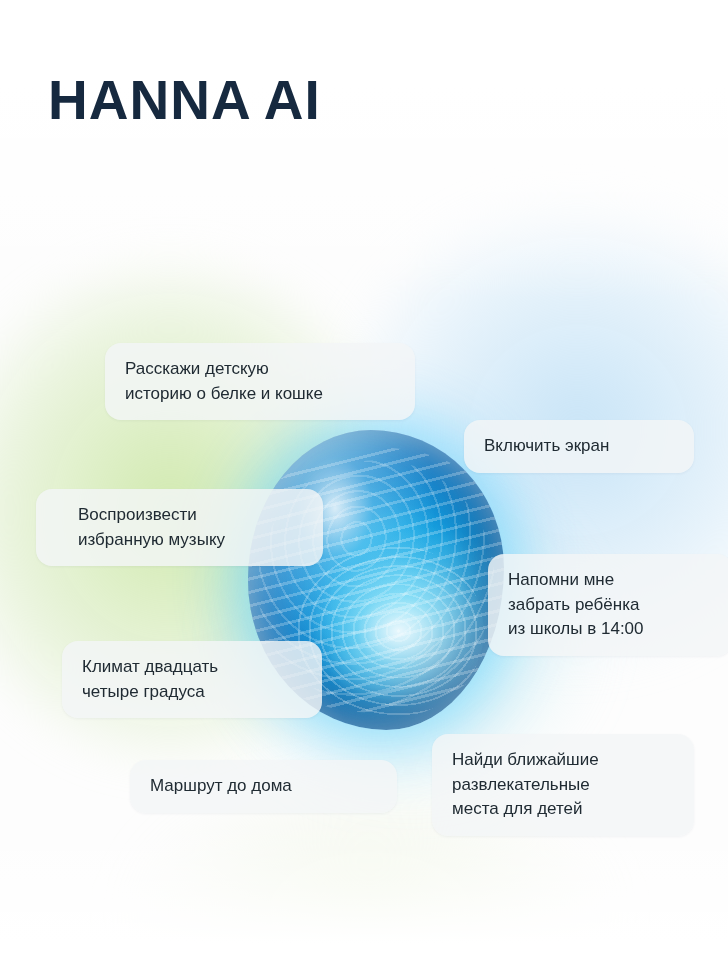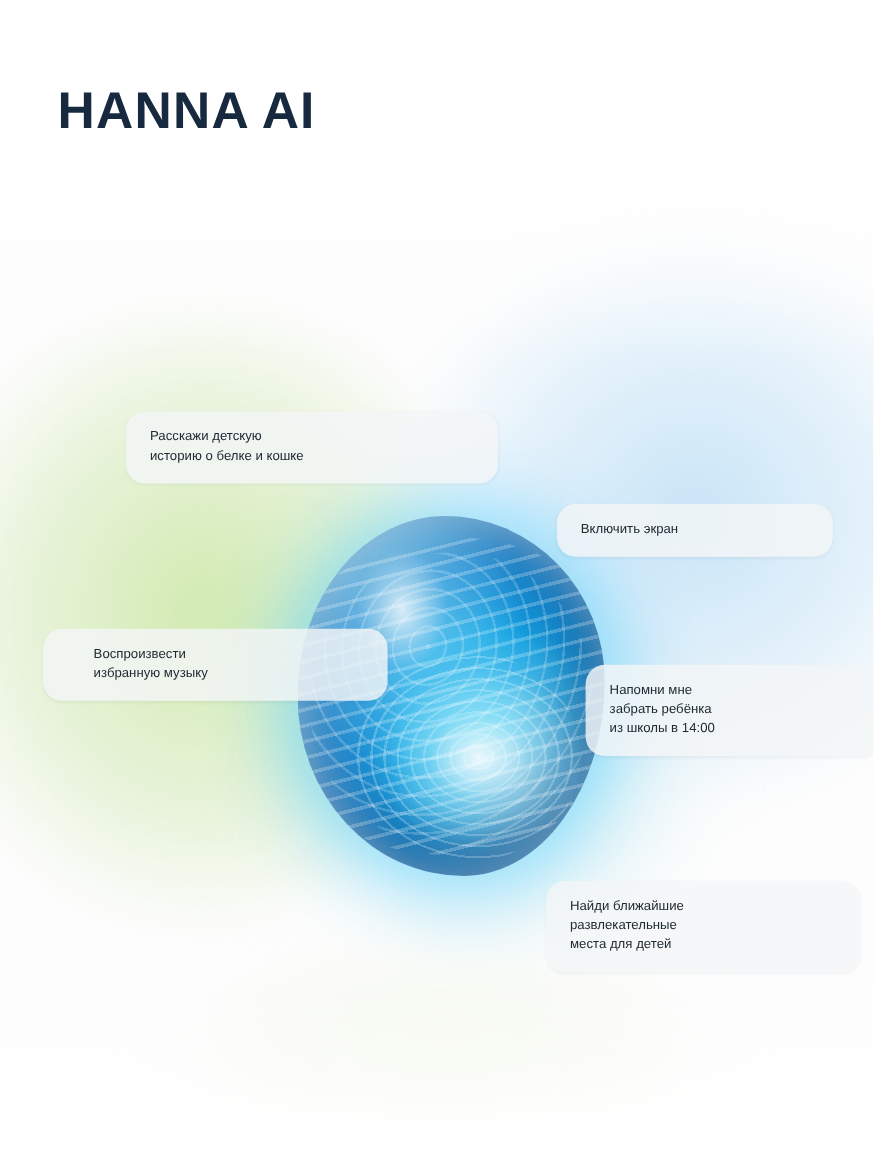--- a/index.html
+++ b/index.html
@@ -80,21 +80,21 @@
     background: linear-gradient(to top, #ffffff 18%, rgba(255,255,255,0.0) 100%);
   }
 
   
   .headline {
     position: absolute;
     left: 48px;
     top: 68px;
     width: 560px;
     color: #16293f;
-    font-size: 43px;
+    font-size: 55px;
     line-height: 1.18;
     font-weight: 700;
     letter-spacing: 0.2px;
   }
   .headline .line {
     display: block;
     white-space: nowrap;
   }
   .headline .line-1 {
     letter-spacing: 1px;
@@ -191,35 +191,35 @@
     border-radius: 48% 52% 46% 54% / 50% 46% 54% 50%;
     box-shadow: inset 0 0 30px rgba(255,255,255,0.35);
     pointer-events: none;
   }
 
   
   .bubble {
     position: absolute;
     background: rgba(243,245,247,0.82);
     color: #202b33;
-    font-size: 11px;
+    font-size: 17px;
     line-height: 1.45;
     padding: 14px 20px;
     border-radius: 16px;
     box-shadow: 0 1px 3px rgba(20,40,70,0.05);
     white-space: pre-line;
   }
 
   .bubble-story   { left: 105px; top: 343px;  width: 270px; }
   .bubble-screen  { left: 464px; top: 420px;  width: 190px; }
-  .bubble-music   { left: 36px;  top: 524px;  width: 225px; padding-left: 42px; }
+  .bubble-music   { left: 36px;  top: 489px;  width: 225px; padding-left: 42px; }
   .bubble-remind  { left: 488px; top: 554px;  width: 205px; }
   .bubble-climate { left: 62px;  top: 641px;  width: 220px; }
   .bubble-route   { left: 130px; top: 760px;  width: 227px; }
-  .bubble-places  { left: 455px; top: 734px;  width: 222px; }
+  .bubble-places  { left: 432px; top: 734px;  width: 222px; }
 </style>
 </head>
 <body>
 
 <div class="poster">
 
   <div class="bg-base"></div>
   <div class="bg-blob-green"></div>
   <div class="bg-blob-blue"></div>
   <div class="bg-blob-cyan"></div>
@@ -240,17 +240,20 @@
   </div>
 
   <div class="bubble bubble-story">Расскажи детскую
 историю о белке и кошке</div>
   <div class="bubble bubble-screen">Включить экран</div>
   <div class="bubble bubble-music">Воспроизвести
 избранную музыку</div>
   <div class="bubble bubble-remind">Напомни мне
 забрать ребёнка
 из школы в 14:00</div>
+  <div class="bubble bubble-climate">Климат двадцать
+четыре градуса</div>
+  <div class="bubble bubble-route">Маршрут до дома</div>
   <div class="bubble bubble-places">Найди ближайшие
 развлекательные
 места для детей</div>
 
 </div>
 
 </body></html>

